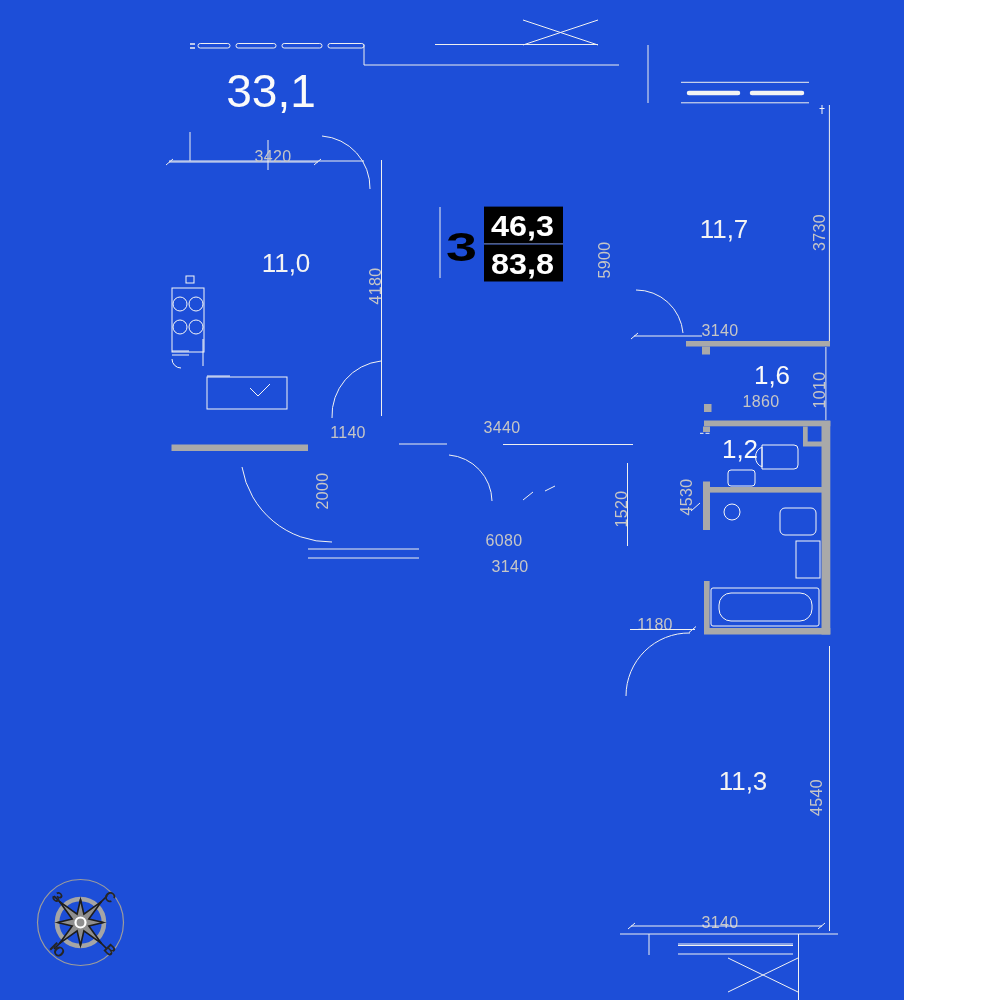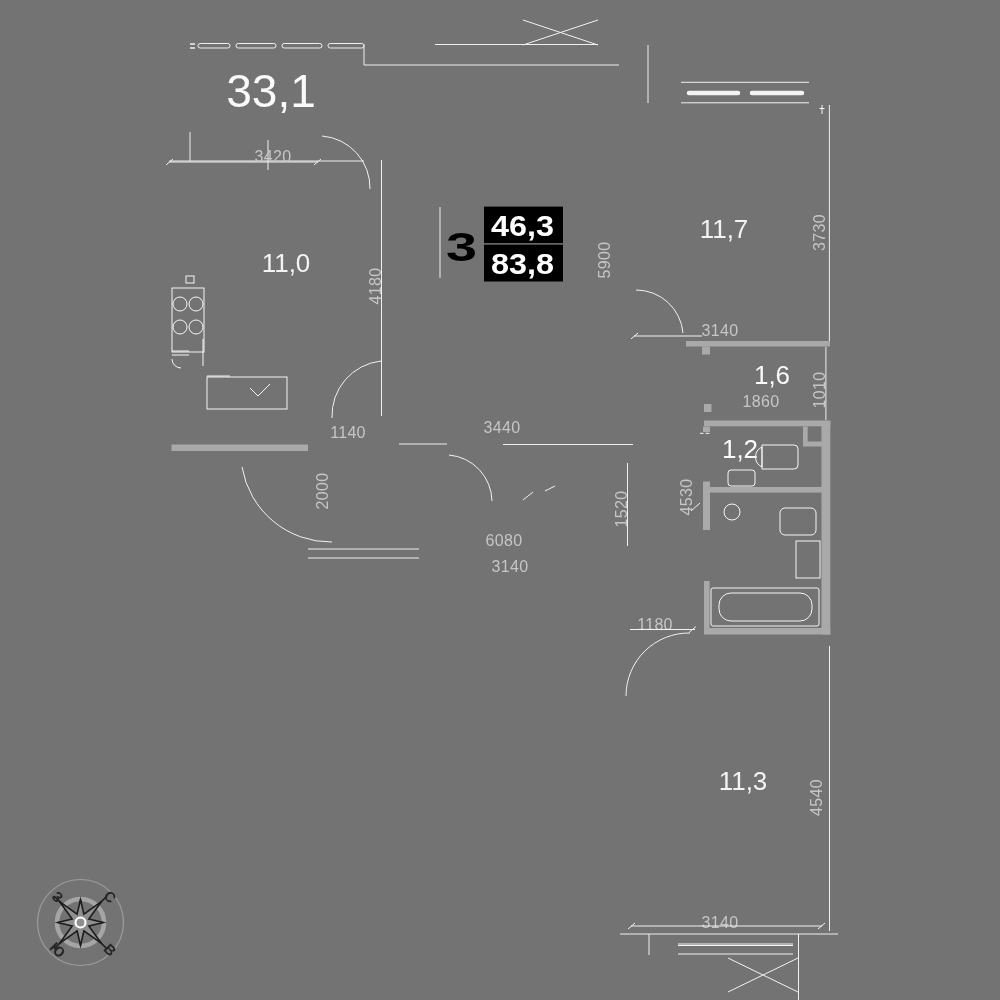--- a/index.html
+++ b/index.html
@@ -1,16 +1,16 @@
 <!DOCTYPE html>
 <html><head>
 <meta charset="utf-8">
 <style>
   html,body{margin:0;padding:0;background:#fff;}
-  #plan{position:relative;width:1000px;height:1000px;background:#737373;overflow:hidden;}
+  #plan{position:relative;width:904px;height:1000px;background:#1d4ed8;overflow:hidden;}
   svg{position:absolute;left:0;top:0;}
   text{font-family:"Liberation Sans",sans-serif;}
   .dim{fill:#c6c6c6;font-size:16px;letter-spacing:0.3px;}
   .faint{stroke:#efefef;stroke-width:1;fill:none;}
   .faint2{stroke:#f2f2f2;stroke-width:1;fill:none;}
   .fix{stroke:#f6f6f6;stroke-width:1;fill:none;}
   .wall{fill:#a9a9a9;}
 </style>
 </head>
 <body>

